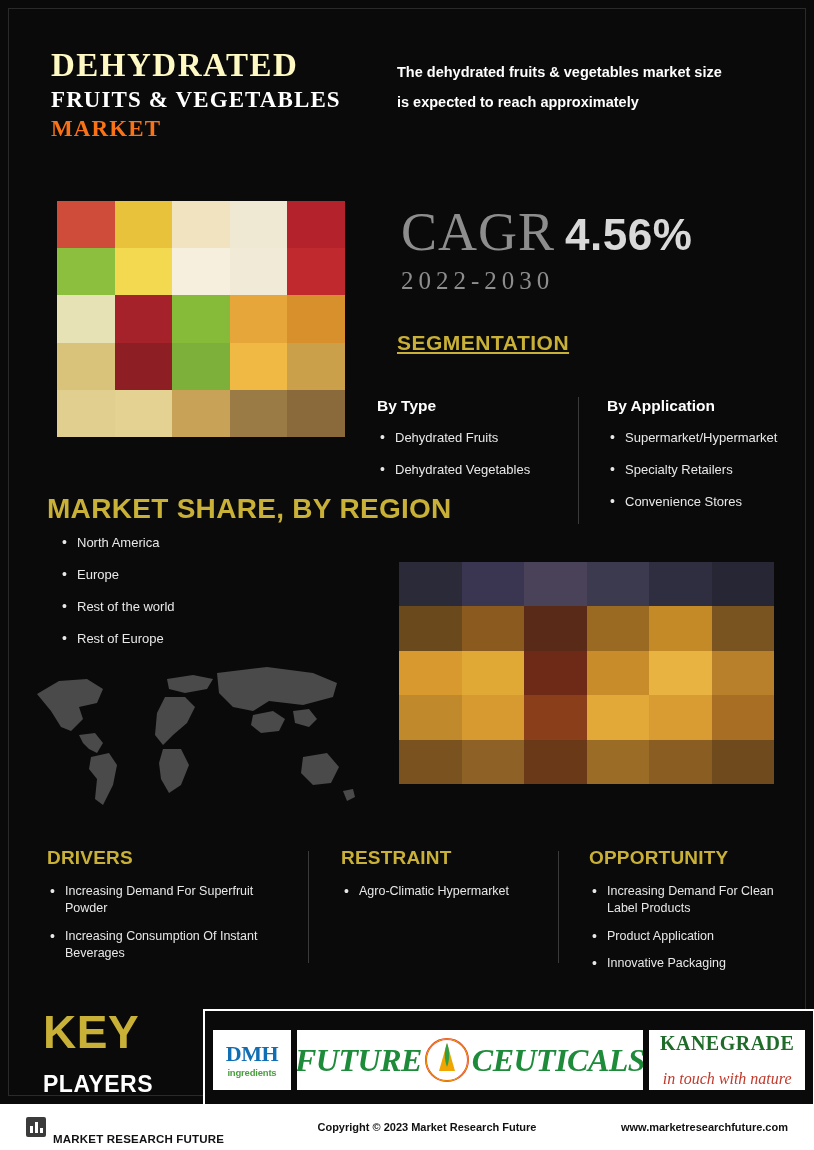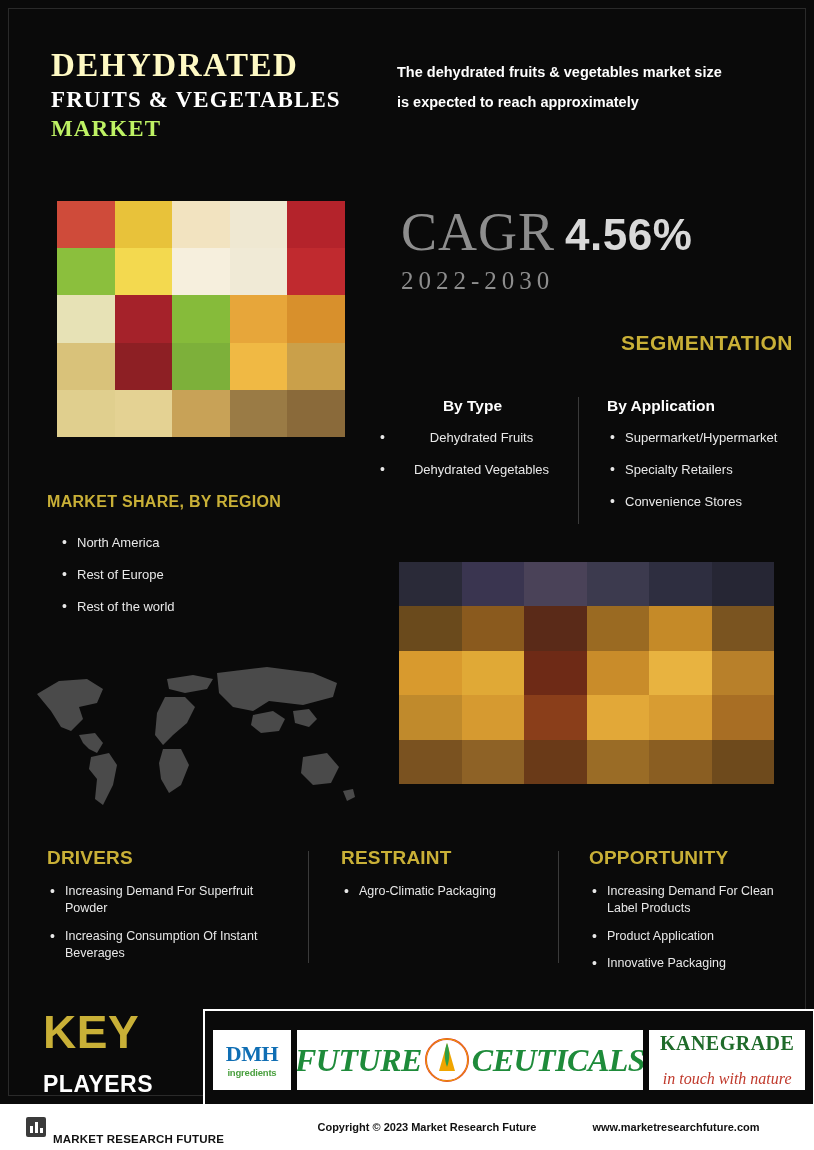--- a/index.html
+++ b/index.html
@@ -39,21 +39,21 @@
     letter-spacing: 1.1px;
     color: #ffffff;
     line-height: 1.25;
     margin-top: 2px;
   }
   .title-l3 {
     font-family: "Liberation Serif", serif;
     font-weight: bold;
     font-size: 23px;
     letter-spacing: 1.1px;
-    color: #bef264;
+    color: #f97316;
     line-height: 1.25;
   }
 
   
   .headline { position: absolute; left: 388px; top: 48px; width: 396px; }
   .headline p {
     color: #ffffff;
     font-size: 14.5px;
     font-weight: bold;
     line-height: 2.1;
@@ -84,29 +84,30 @@
     color: #8d8d8d;
     font-family: "Liberation Serif", serif;
     font-size: 25px;
     letter-spacing: 5px;
     margin-top: 4px;
   }
 
   
   .segmentation-title {
     position: absolute; left: 388px; top: 322px; width: 396px;
-    text-align: right;
+    text-align: left;
     color: #c9b037;
     font-size: 21px;
     font-weight: bold;
     letter-spacing: 0.5px;
+    text-decoration: underline;
   }
   .seg-cols { position: absolute; left: 368px; top: 388px; width: 430px; display: flex; }
   .seg-col { padding: 0 10px 0 0; }
-  .seg-col.left { width: 202px; border-right: 1px solid #3a3a3a; padding-left: 0; text-align: center; }
+  .seg-col.left { width: 202px; border-right: 1px solid #3a3a3a; padding-left: 0; }
   .seg-col.right { width: 228px; padding-left: 28px; }
   .seg-head {
     color: #ffffff;
     font-size: 15.5px;
     font-weight: bold;
     margin-bottom: 13px;
   }
   ul.bullets { list-style: none; }
   ul.bullets li {
     position: relative;
@@ -132,21 +133,21 @@
     overflow: hidden;
     background: #3a2a16;
   }
   .fi-grid { position: absolute; inset: 0; display: grid; grid-template-columns: repeat(5, 1fr); grid-template-rows: repeat(5, 1fr); }
   .fi-grid div { width: 100%; height: 100%; }
 
   
   .region-title {
     position: absolute; left: 38px; top: 484px;
     color: #c9b037;
-    font-size: 16px;
+    font-size: 28px;
     font-weight: bold;
     letter-spacing: 0.3px;
   }
   .region-list { position: absolute; left: 50px; top: 524px; width: 280px; }
   .region-list li { margin-bottom: 7px; font-size: 12.5px; }
 
   
   .worldmap { position: absolute; left: 8px; top: 640px; width: 350px; height: 170px; }
 
   
@@ -224,21 +225,21 @@
     width: 814px; height: 46px;
     background: #ffffff;
     display: flex;
     align-items: center;
   }
   .footer-brand { display: flex; align-items: center; gap: 7px; padding-left: 26px; width: 290px; }
   .brand-mark { width: 20px; height: 20px; background: #3b3b3b; position: relative; border-radius: 2px; }
   .brand-mark i { position: absolute; bottom: 4px; width: 3px; background: #ffffff; display: block; }
   .brand-text { color: #111111; font-size: 11.5px; font-weight: bold; letter-spacing: 0.2px; margin-top: 24px; }
   .footer-copy { flex: 1; text-align: center; color: #111111; font-size: 11px; font-weight: bold; }
-  .footer-url { width: 250px; text-align: center; padding-right: 26px; color: #111111; font-size: 11px; font-weight: bold; }
+  .footer-url { width: 250px; text-align: right; padding-right: 26px; color: #111111; font-size: 11px; font-weight: bold; }
 </style>
 </head>
 <body>
 
 <div class="poster">
   <div class="inner">
 
     <div class="title-block">
       <div class="title-l1">DEHYDRATED</div>
       <div class="title-l2">FRUITS &amp; VEGETABLES</div>
@@ -302,22 +303,23 @@
           <div style="background:#e4d293"></div>
           <div style="background:#c8a257"></div>
           <div style="background:#9a7b45"></div>
           <div style="background:#8a6a3a"></div>
       </div>
     </div>
 
     <div class="region-title">MARKET SHARE, BY REGION</div>
     <ul class="bullets region-list">
       <li>North America</li>
+      <li>Europe</li>
+      <li>Rest of the world</li>
       <li>Rest of Europe</li>
-      <li>Rest of the world</li>
     </ul>
 
     <svg class="worldmap" viewBox="0 0 350 170">
       <g fill="#4a4a4a">
         <path d="M20,45 L42,32 L70,30 L86,40 L80,54 L62,58 L66,70 L54,82 L44,78 L34,62 Z"></path>
         <path d="M62,86 L78,84 L86,94 L80,104 L72,100 L66,94 Z"></path>
         <path d="M74,108 L92,104 L100,116 L96,136 L86,156 L78,150 L80,130 L72,120 Z"></path>
         <path d="M150,30 L176,26 L196,30 L190,40 L168,44 L152,40 Z"></path>
         <path d="M148,48 L168,48 L178,58 L170,74 L156,86 L146,96 L138,86 L140,64 Z"></path>
         <path d="M146,100 L164,100 L172,116 L164,136 L152,144 L144,130 L142,114 Z"></path>
@@ -368,21 +370,21 @@
       <div class="dro-col c1">
         <div class="dro-head">DRIVERS</div>
         <ul class="bullets">
           <li>Increasing Demand For Superfruit Powder</li>
           <li>Increasing Consumption Of Instant Beverages</li>
         </ul>
       </div>
       <div class="dro-col c2">
         <div class="dro-head">RESTRAINT</div>
         <ul class="bullets">
-          <li>Agro-Climatic Packaging</li>
+          <li>Agro-Climatic Hypermarket</li>
         </ul>
       </div>
       <div class="dro-col c3">
         <div class="dro-head">OPPORTUNITY</div>
         <ul class="bullets">
           <li>Increasing Demand For Clean Label Products</li>
           <li>Product Application</li>
           <li>Innovative Packaging</li>
         </ul>
       </div>

